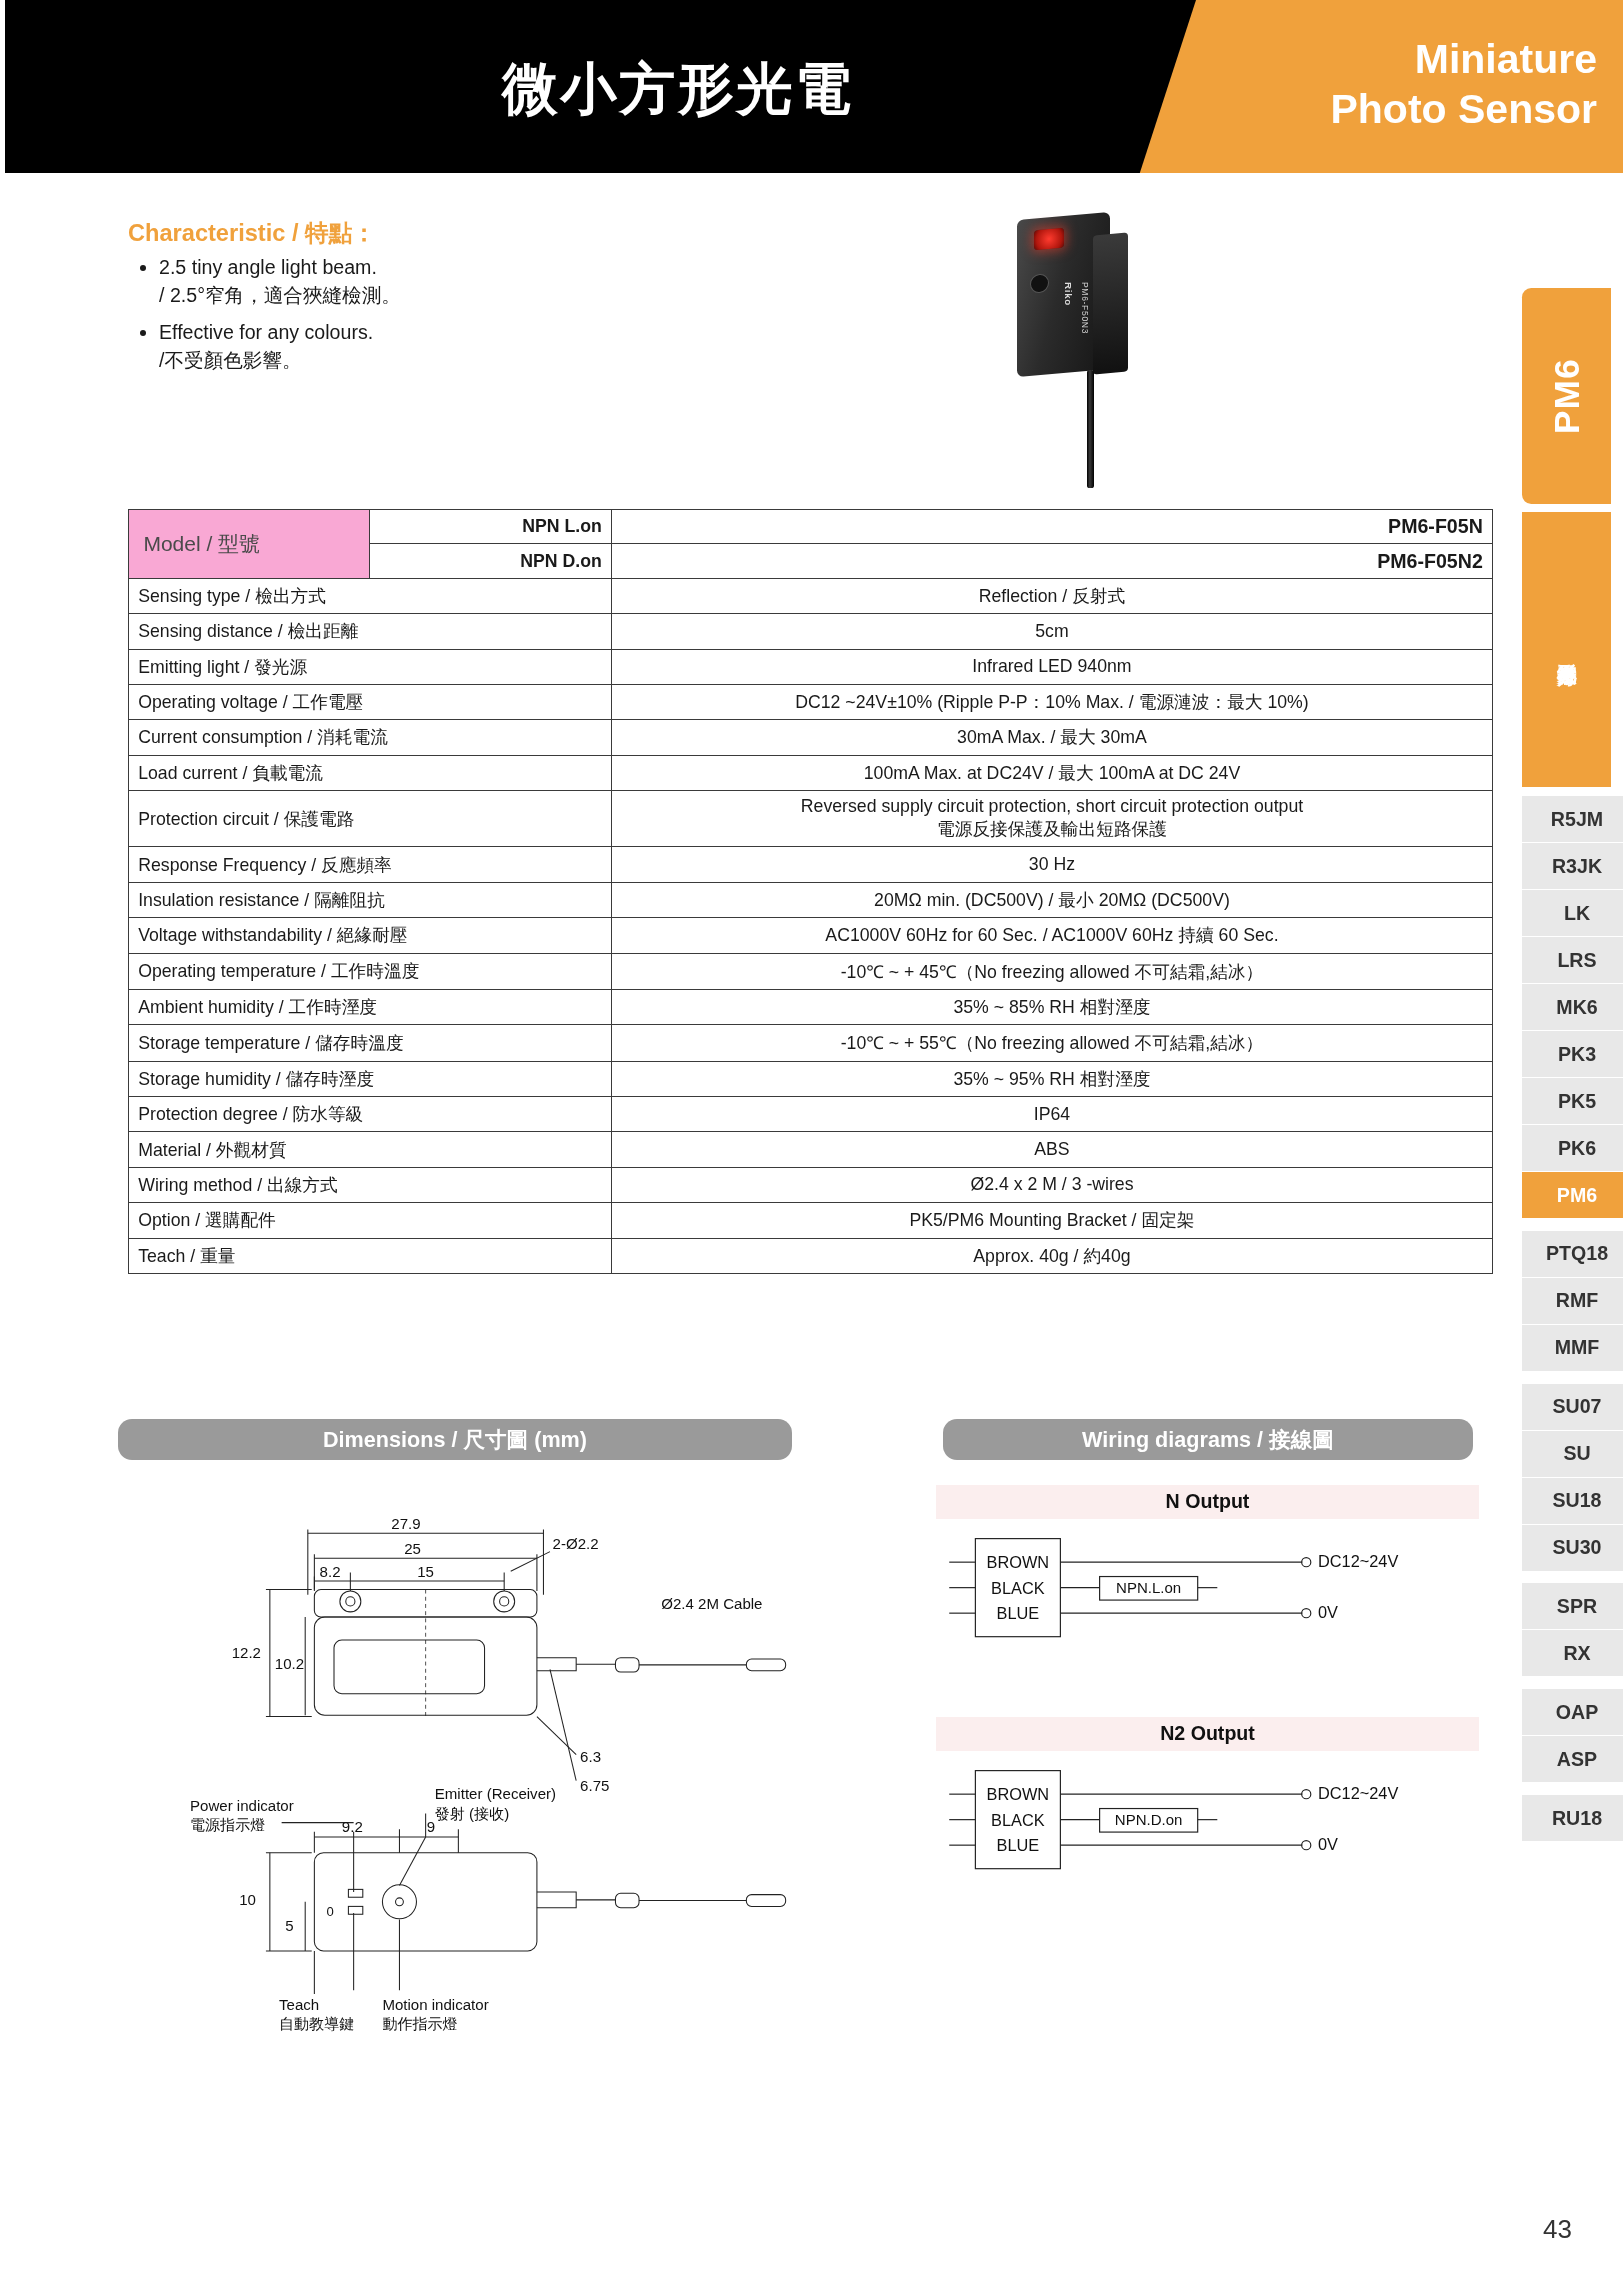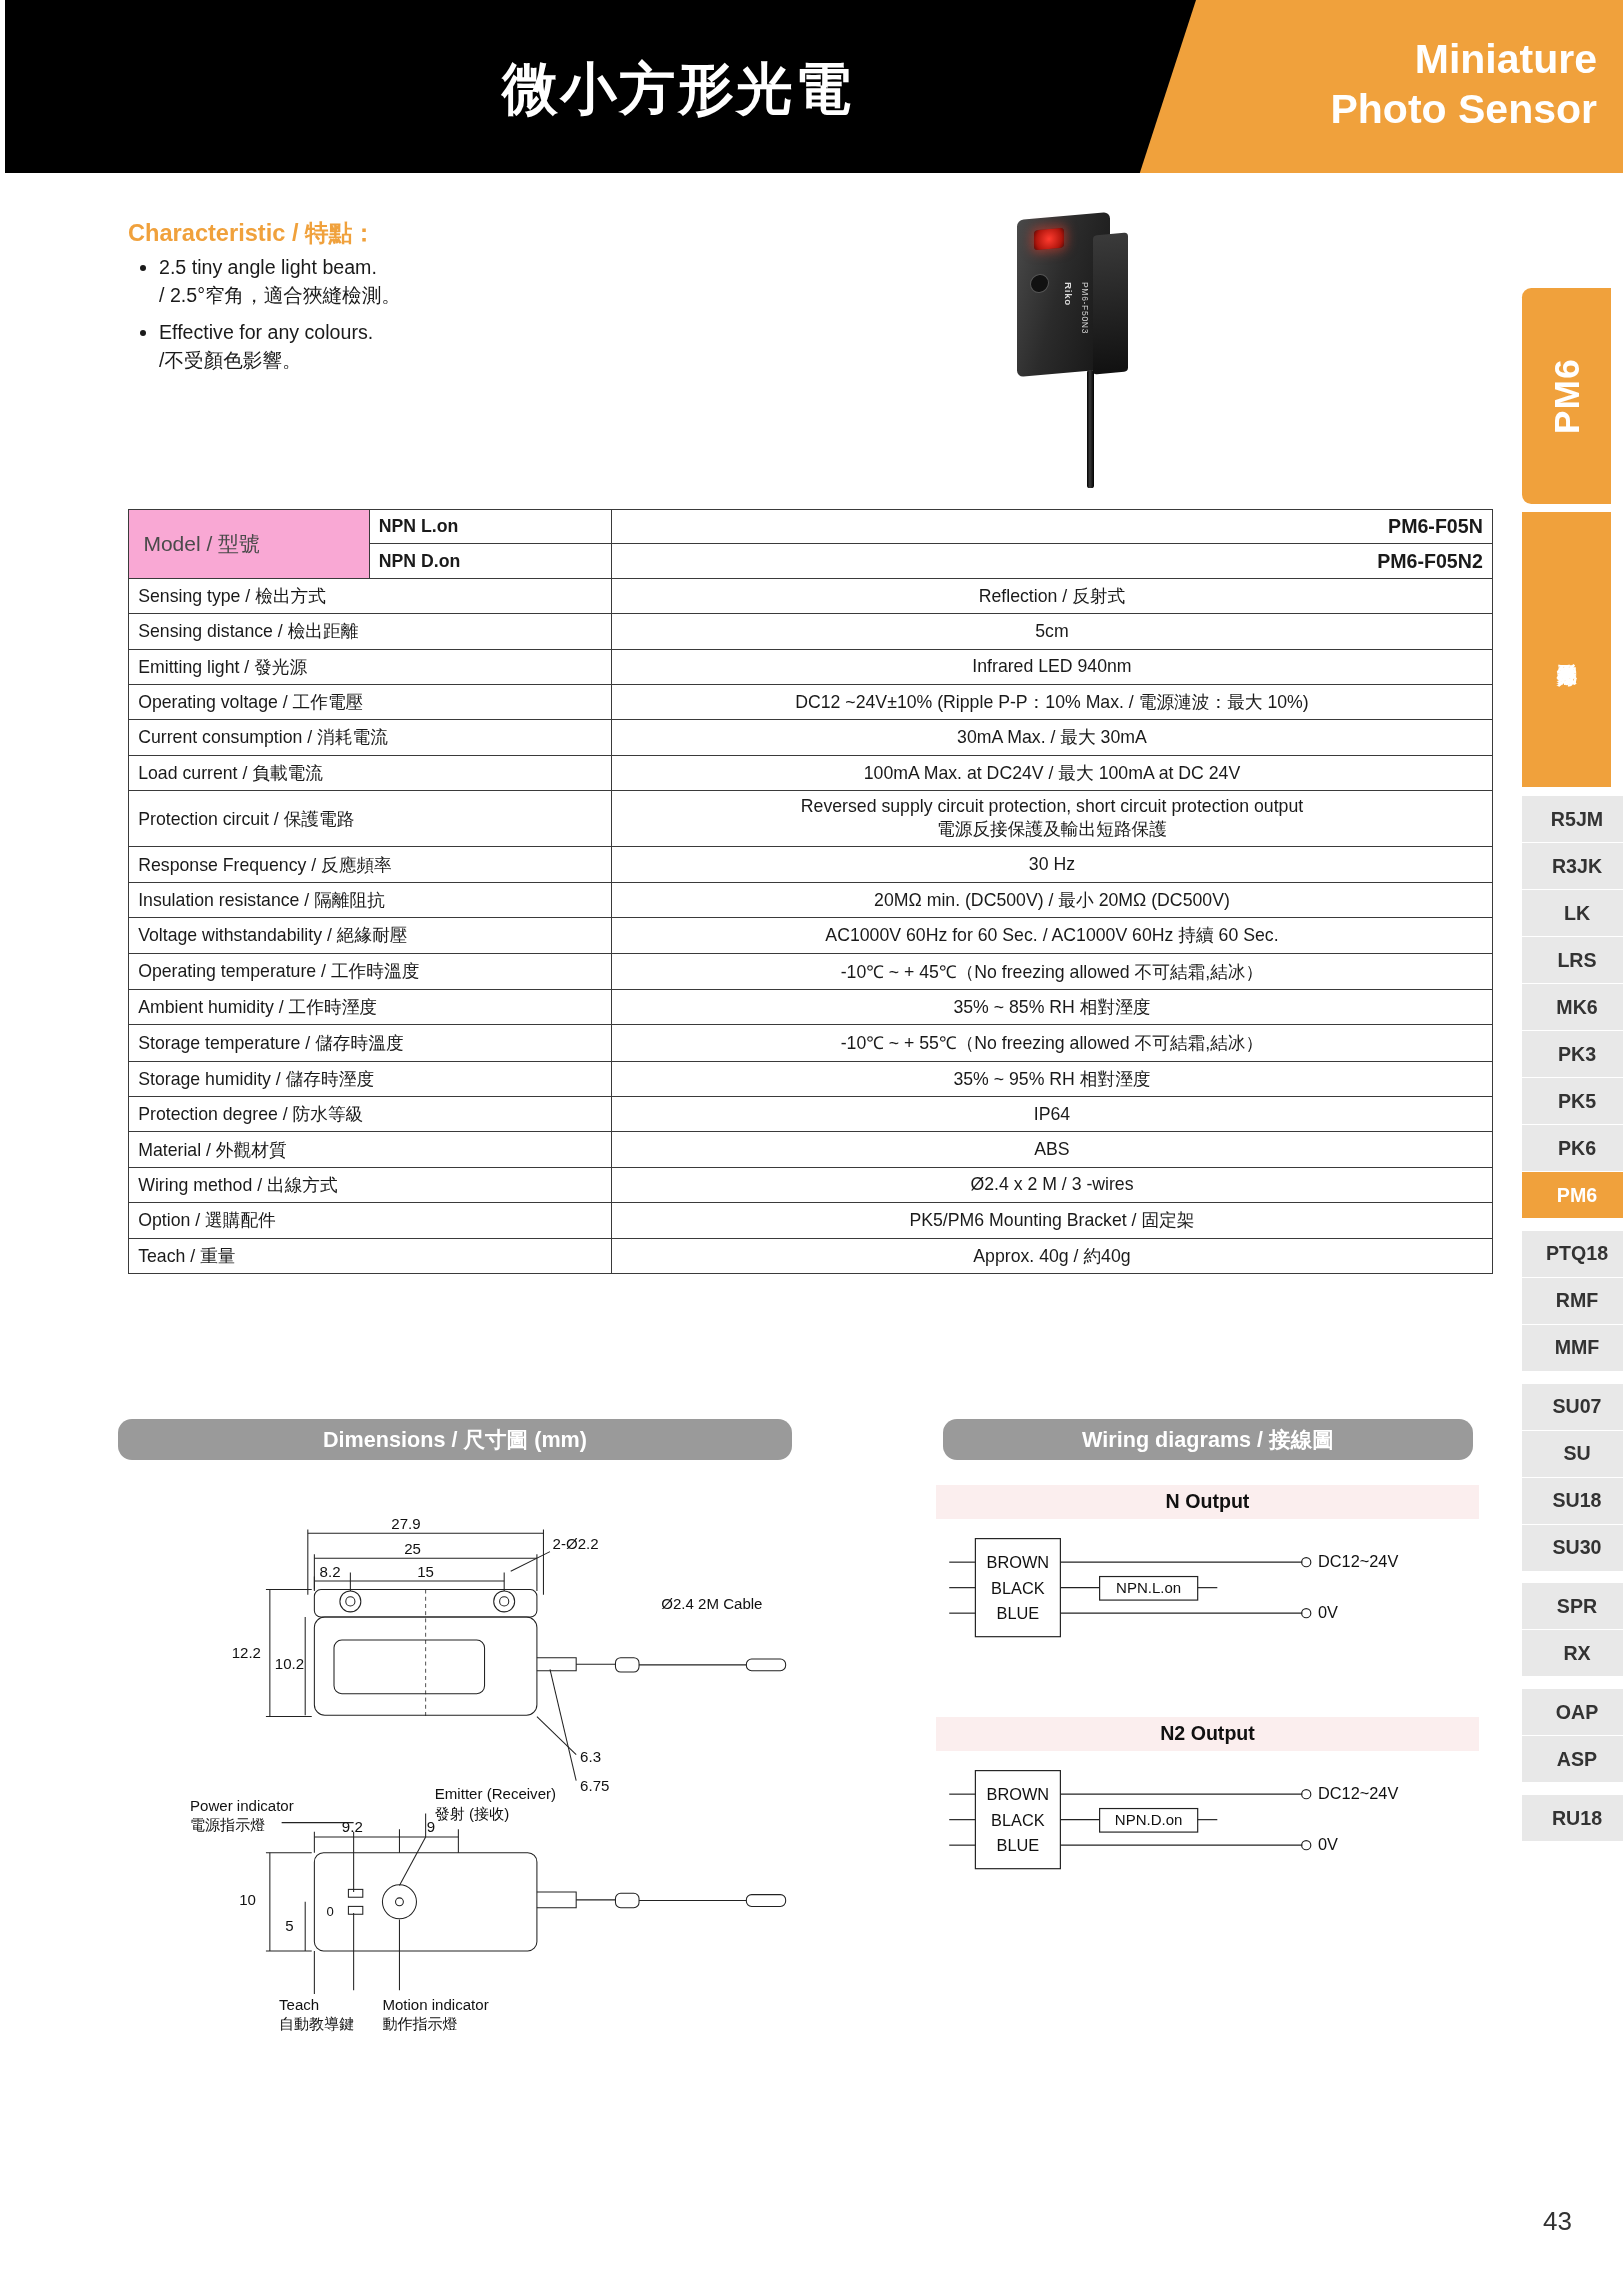--- a/index.html
+++ b/index.html
@@ -103,21 +103,21 @@
   .spec td {
     border:0.7px solid #3a3a3a;
     padding:5.2px 9.2px;
     vertical-align:middle;
   }
   .spec td.label { width:216px; }
   .spec td.model-cell {
     background:#f9a8d4; font-size:21px; color:#4a4a4a;
     width:216px; text-align:left; padding-left:14.4px;
   }
-  .spec td.subhdr { width:223px; font-weight:bold; padding-left:9.2px; }
+  .spec td.subhdr { width:223px; font-weight:bold; padding-left:9.2px;text-align:right; }
   .spec td.val { text-align:center; }
   .spec td.modelval { text-align:right; font-weight:bold; font-size:19.6px; }
   
   .secbar {
     position:absolute; height:41px; background:#9a9a9a;
     color:#ffffff; font-size:21.6px; font-weight:bold;
     display:flex; align-items:center; justify-content:center;border-radius:14px;
   }
   #dim-bar { left:118px; top:1419px; width:674px; }
   #wir-bar { left:943px; top:1419px; width:530px; }
@@ -150,21 +150,21 @@
   .nav-item {
     height:46px; background:#e8e8e8; color:#333;
     font-size:19.6px; font-weight:bold;
     display:flex; align-items:center; justify-content:center;
     border-bottom:1.3px solid #ffffff;
   }
   .nav-item.active { background:#f0a13c; color:#ffffff; }
   .nav-gap { height:11.8px; background:#ffffff; }
   
   .pageno {
-    position:absolute; right:51px; bottom:58px;
+    position:absolute; right:51px; bottom:50px;
     font-size:26px; color:#333;
   }
   svg text { font-family:"Liberation Sans", sans-serif; }
 </style>
 </head>
 <body>
 
 <div class="header">
   <div class="header-black"></div>
   <div class="header-orange"></div>

